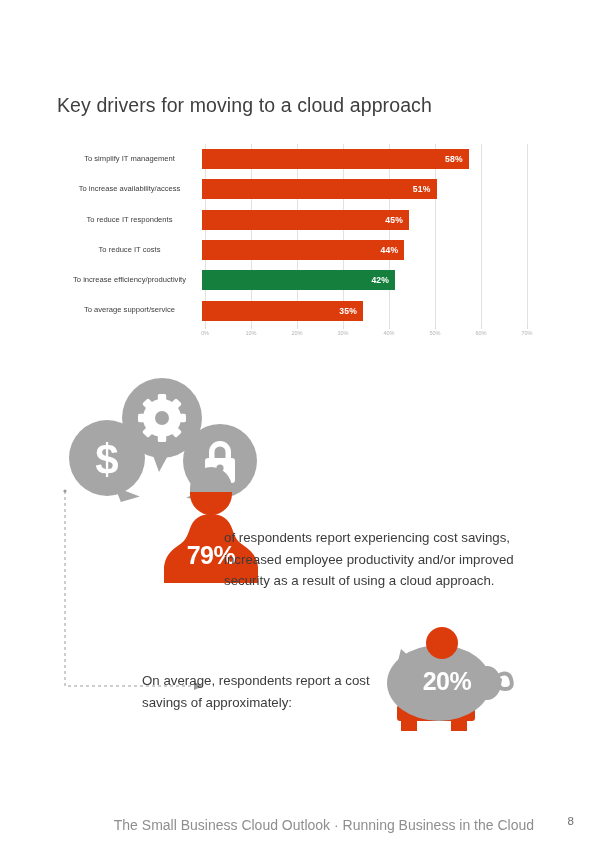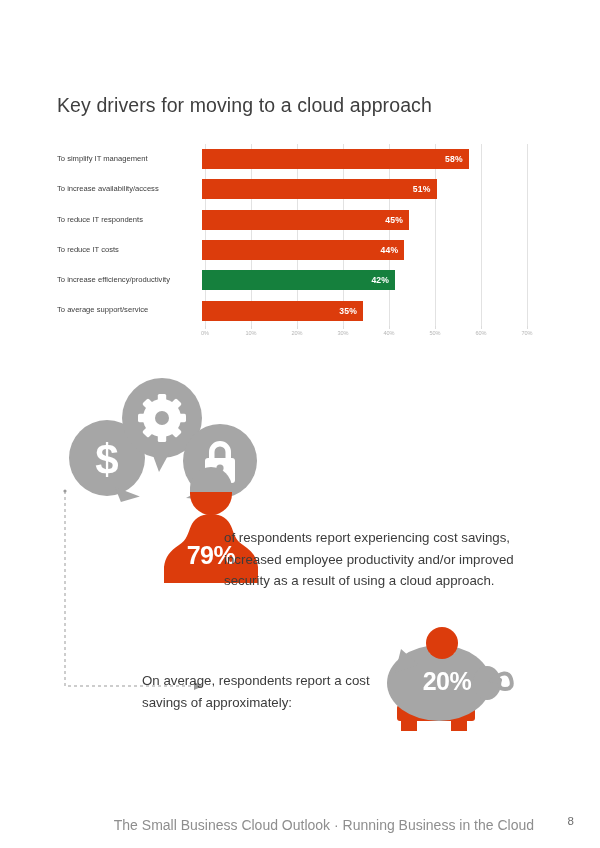--- a/index.html
+++ b/index.html
@@ -44,21 +44,21 @@
     height: 182px;
   }
   .chart-row {
     position: relative;
     height: 30.3px;
     display: flex;
     align-items: center;
   }
   .cat-label {
     width: 145px;
-    text-align: left;
+    text-align: center;
     font-size: 7.6px;
     color: #3c3c3c;
     line-height: 1.1;
     white-space: nowrap;
     box-sizing: border-box;
   }
   .bar-wrap {
     position: relative;
     flex: 1;
     height: 100%;

